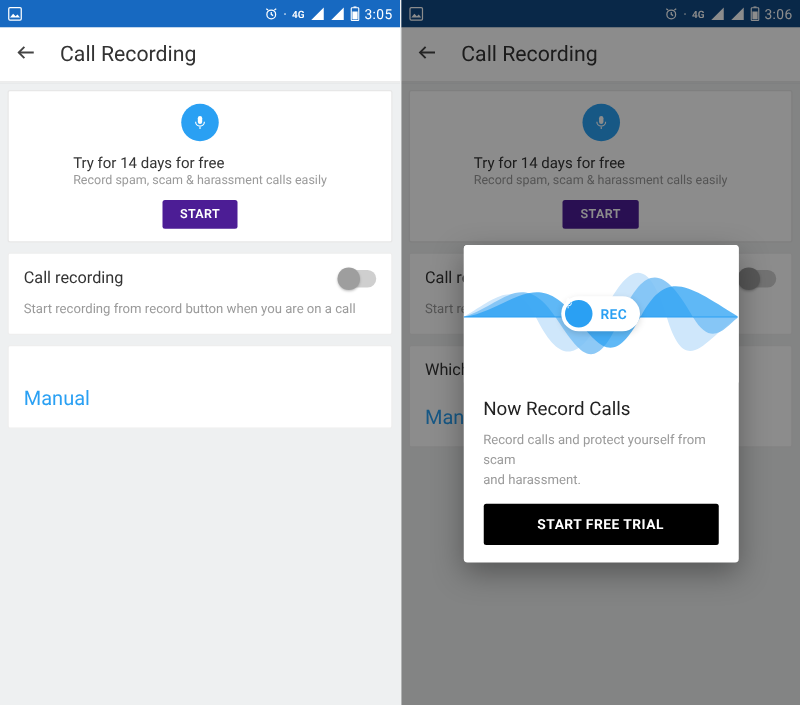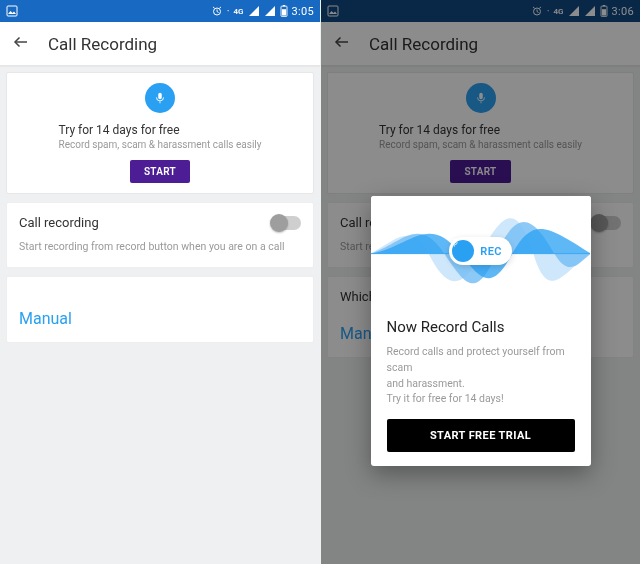--- a/index.html
+++ b/index.html
@@ -271,21 +271,20 @@
               </svg>
           </div>
           <span class="rec-label">REC</span>
         </div>
       </div>
       <div class="dlg-body">
         <div class="dlg-title">Now Record Calls</div>
         <div class="dlg-desc">
           <span>Record calls and protect yourself from scam</span><br>
           <span>and harassment.</span><br>
-          <span>Try it for free for 14 days!</span>
         </div>
       </div>
       <div class="dlg-actions">
         <div class="btn-primary">START FREE TRIAL</div>
       </div>
     </div>
   </div>
 
 </div>
 

